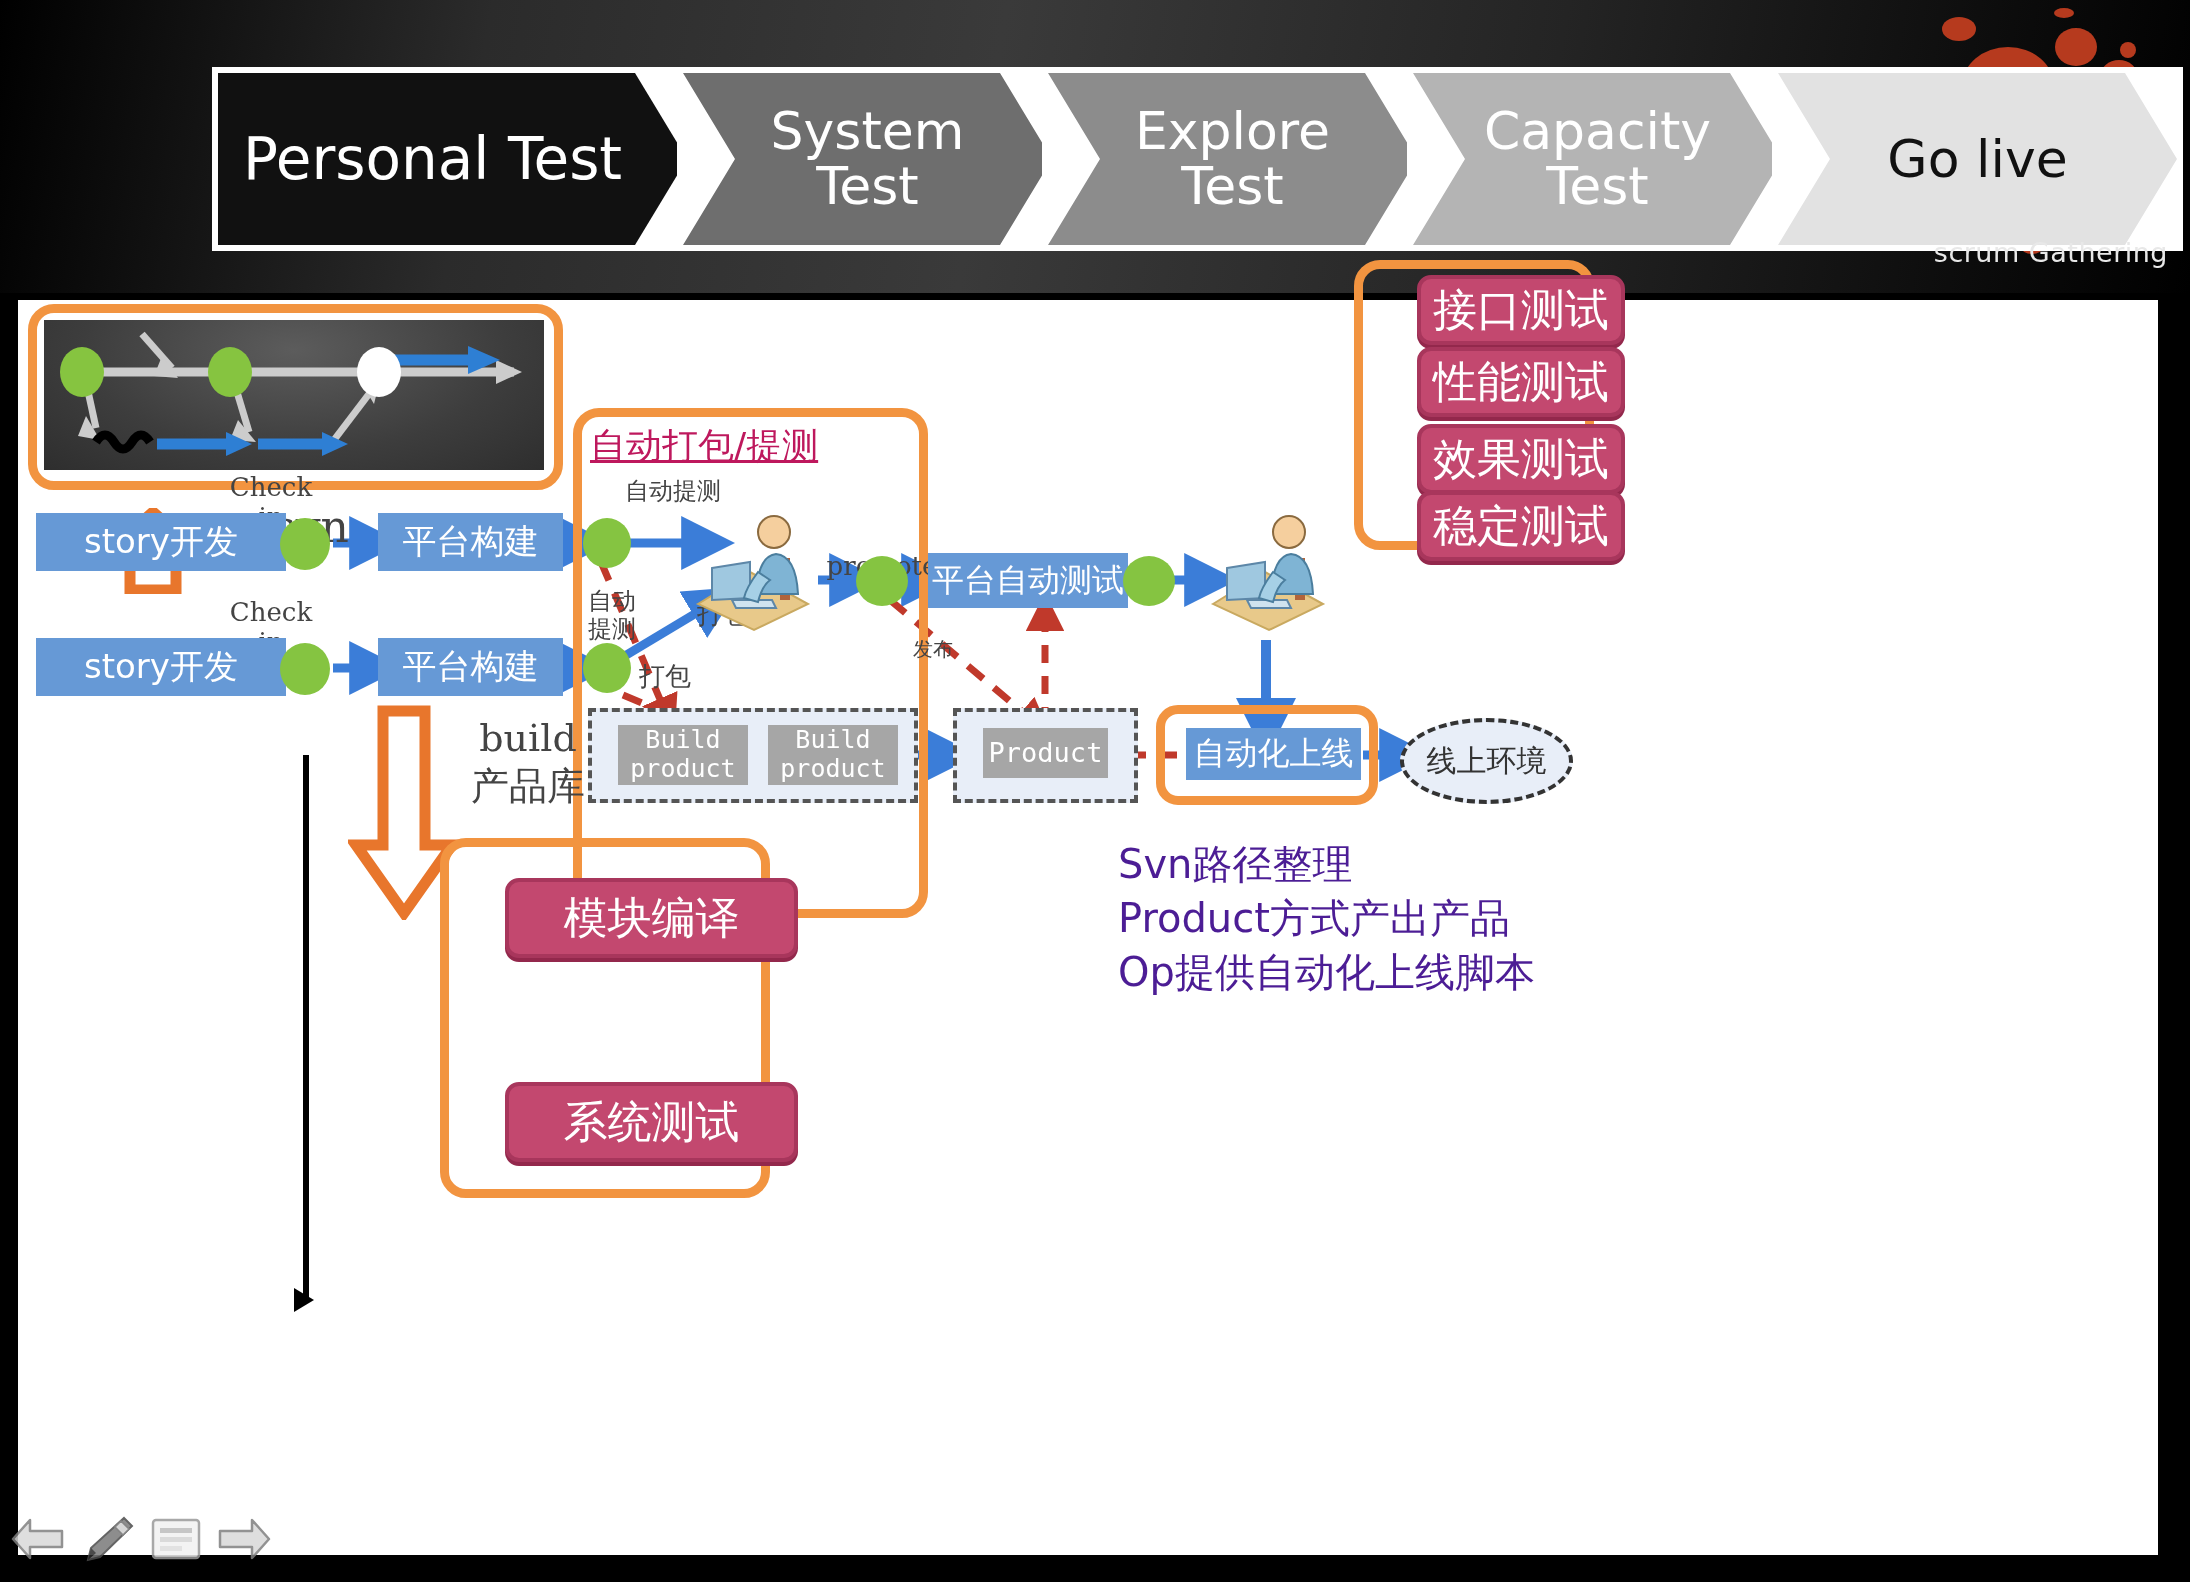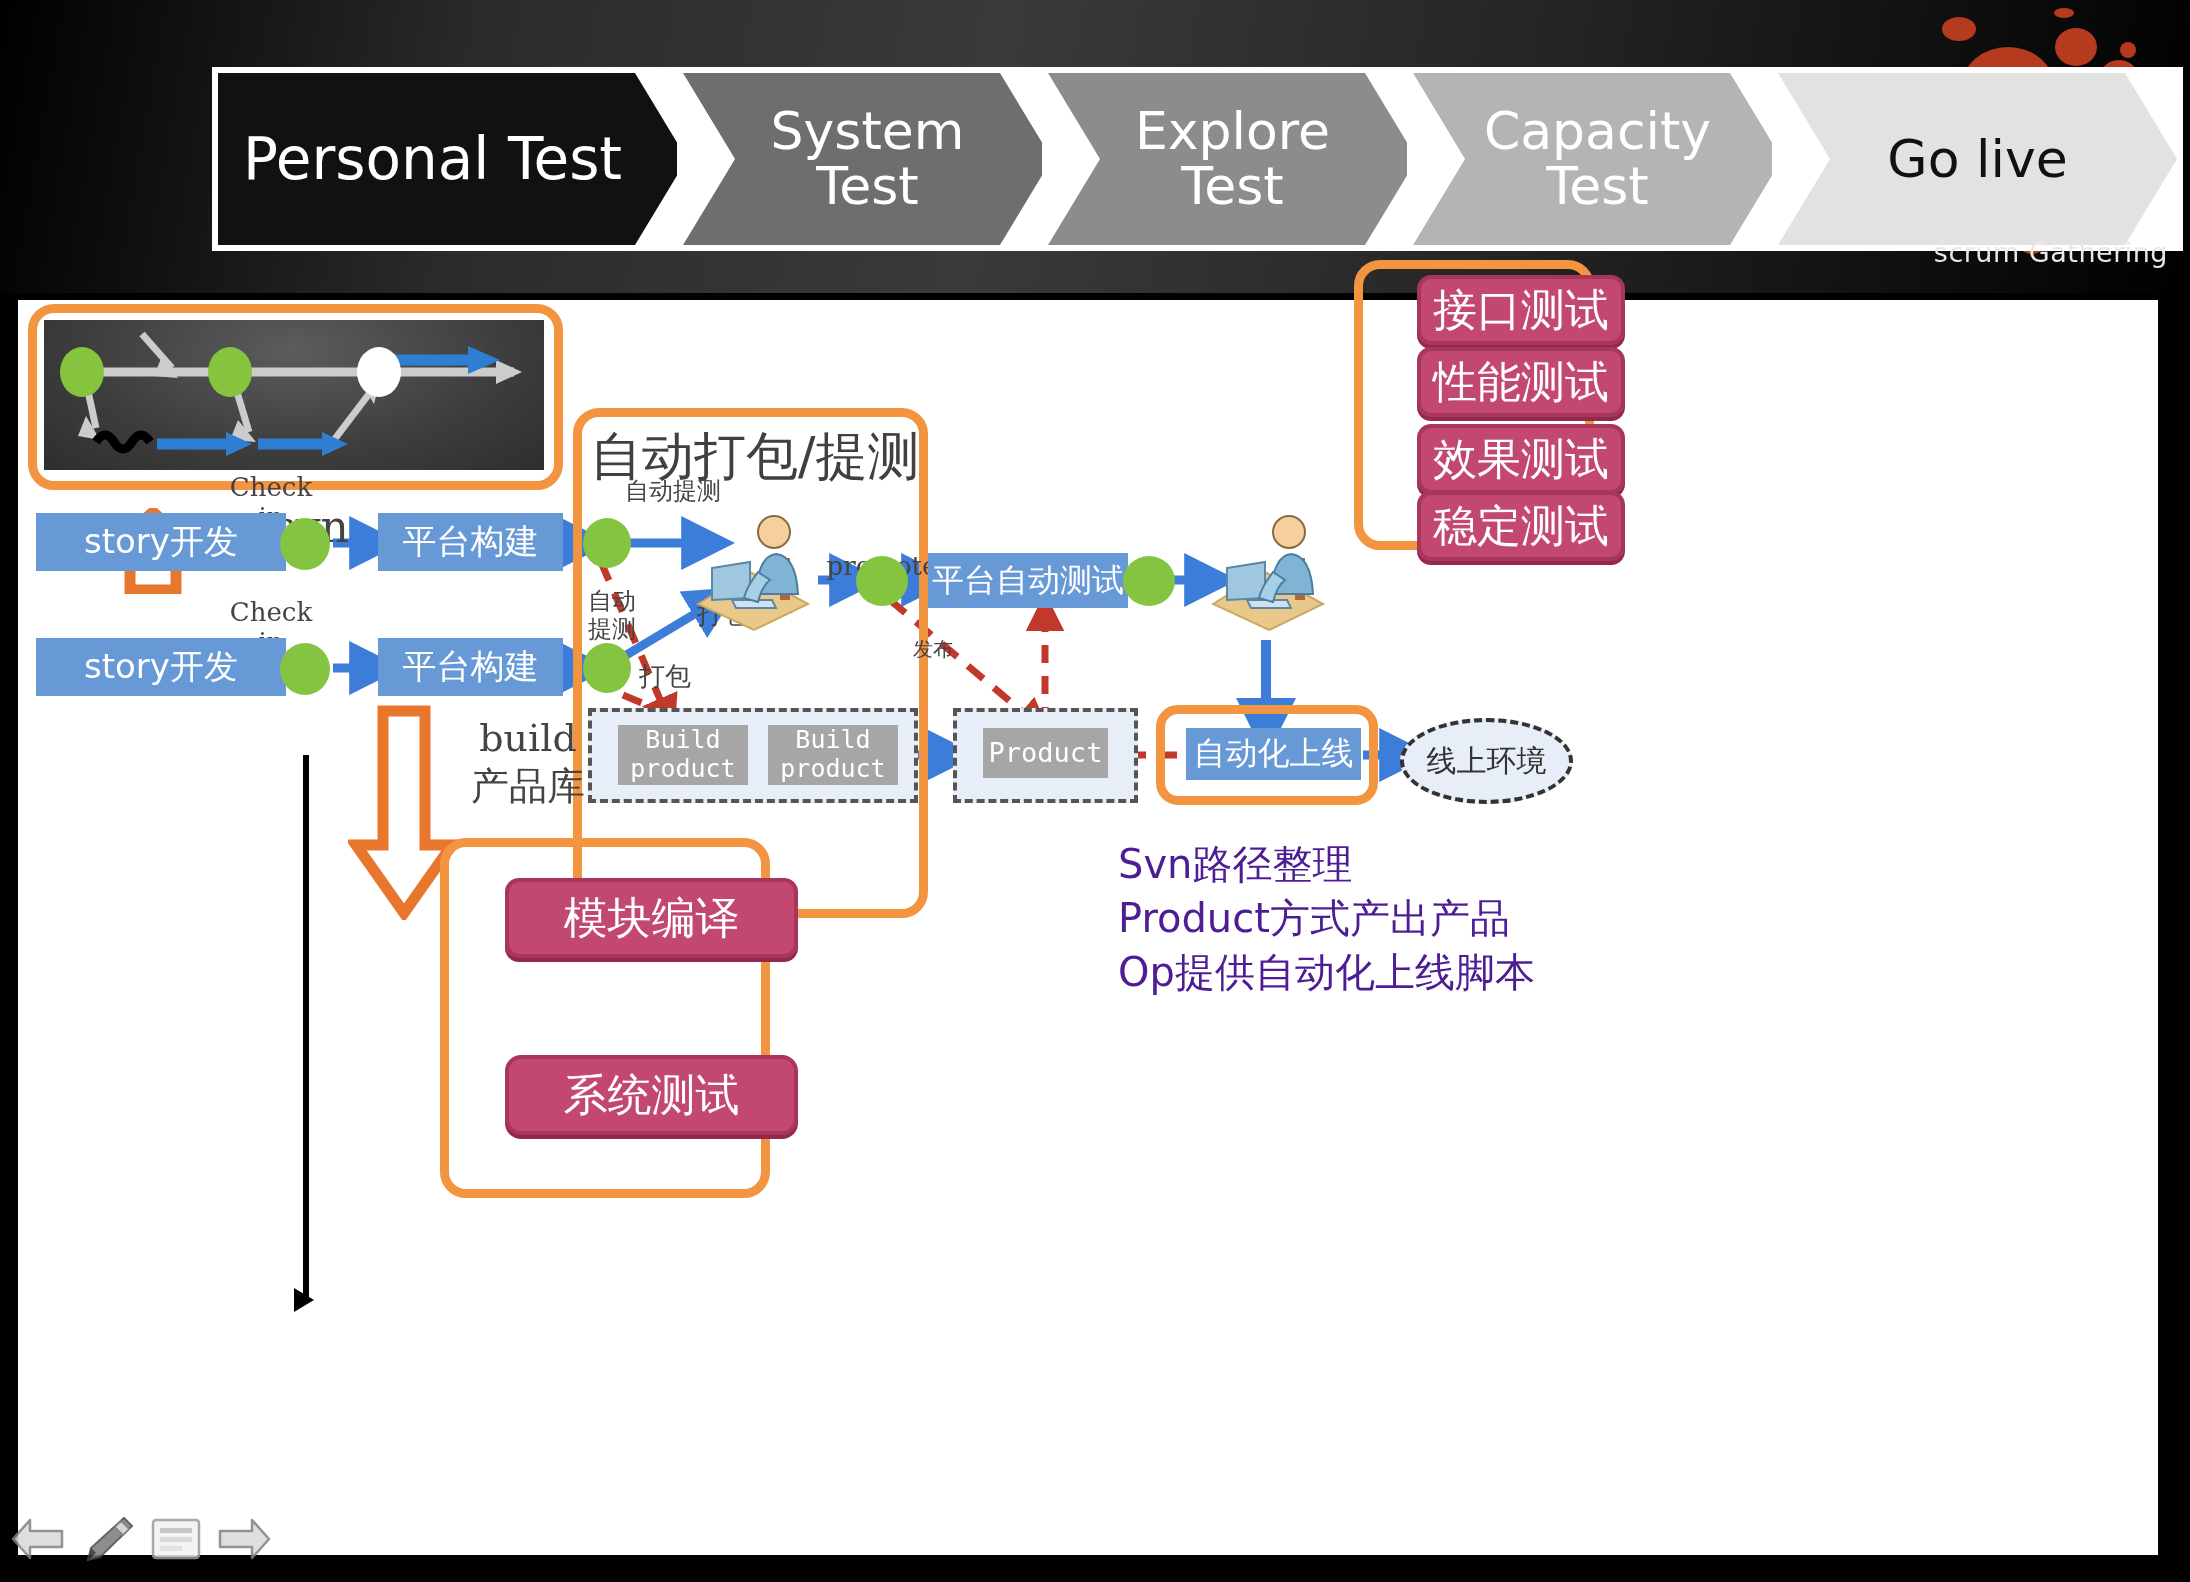--- a/index.html
+++ b/index.html
@@ -43,22 +43,22 @@
        font-family:"DejaVu Serif","Liberation Serif",serif;}
   .dot{position:absolute;background:#85c441;border-radius:50%;}
   svg.ov{position:absolute;left:0;top:0;width:2140px;height:1255px;overflow:visible;pointer-events:none;}
 
   
   #git-thumb{position:absolute;left:26px;top:20px;width:500px;height:150px;
              background:radial-gradient(ellipse at 50% 20%,#5c5c5c 0%,#3d3d3d 60%,#2e2e2e 100%);}
   
   #navbar{position:absolute;left:10px;top:1510px;height:62px;display:flex;align-items:center;gap:14px;}
   .navico{opacity:.85;}
-  .title-cn{position:absolute;font-size:52px;color:#404040;
-            font-family:"DejaVu Sans","Liberation Sans",sans-serif;}
+  .title-cn{position:absolute;font-size:36px;color:#be185d;
+            font-family:"DejaVu Sans","Liberation Sans",sans-serif;text-decoration:underline;}
   .note{position:absolute;font-size:40px;line-height:1.35;color:#4c1d95;
         font-family:"DejaVu Sans","Liberation Sans",sans-serif;white-space:pre-line;}
   .ellipse{position:absolute;background:#e8eef8;border:4px dashed #333;border-radius:50%;
            display:flex;align-items:center;justify-content:center;font-size:30px;color:#333;}
   .person{position:absolute;}
 </style>
 </head>
 <body>
 
 <div id="banner">
@@ -298,21 +298,21 @@
   <div class="ellipse" style="left:1382px;top:418px;width:165px;height:78px;">线上环境</div>
 
   <div class="oframe" style="left:1336px;top:-40px;width:240px;height:290px;"></div>
   <div class="pinkbox" style="left:1356px;top:-25px;width:200px;height:62px;">接口测试</div>
   <div class="pinkbox" style="left:1356px;top:47px;width:200px;height:62px;">性能测试</div>
   <div class="pinkbox" style="left:1356px;top:124px;width:200px;height:62px;">效果测试</div>
   <div class="pinkbox" style="left:1356px;top:191px;width:200px;height:62px;">稳定测试</div>
 
   <div class="oframe" style="left:422px;top:538px;width:330px;height:360px;"></div>
   <div class="pinkbox" style="left:444px;top:578px;width:285px;height:72px;">模块编译</div>
-  <div class="pinkbox" style="left:444px;top:755px;width:285px;height:72px;border-radius:16px;">系统测试</div>
+  <div class="pinkbox" style="left:444px;top:782px;width:285px;height:72px;">系统测试</div>
 
   <div class="note" style="left:1100px;top:537px;">Svn路径整理
 Product方式产出产品
 Op提供自动化上线脚本</div>
 </div>
 
 <div id="navbar">
   <div class="navico">
     <svg width="56" height="46" viewBox="0 0 56 46">
       <path d="M20,4 L20,15 L52,15 L52,31 L20,31 L20,42 L3,23 Z" fill="#d9d9d9" stroke="#808080" stroke-width="2.5" stroke-linejoin="round"></path>

